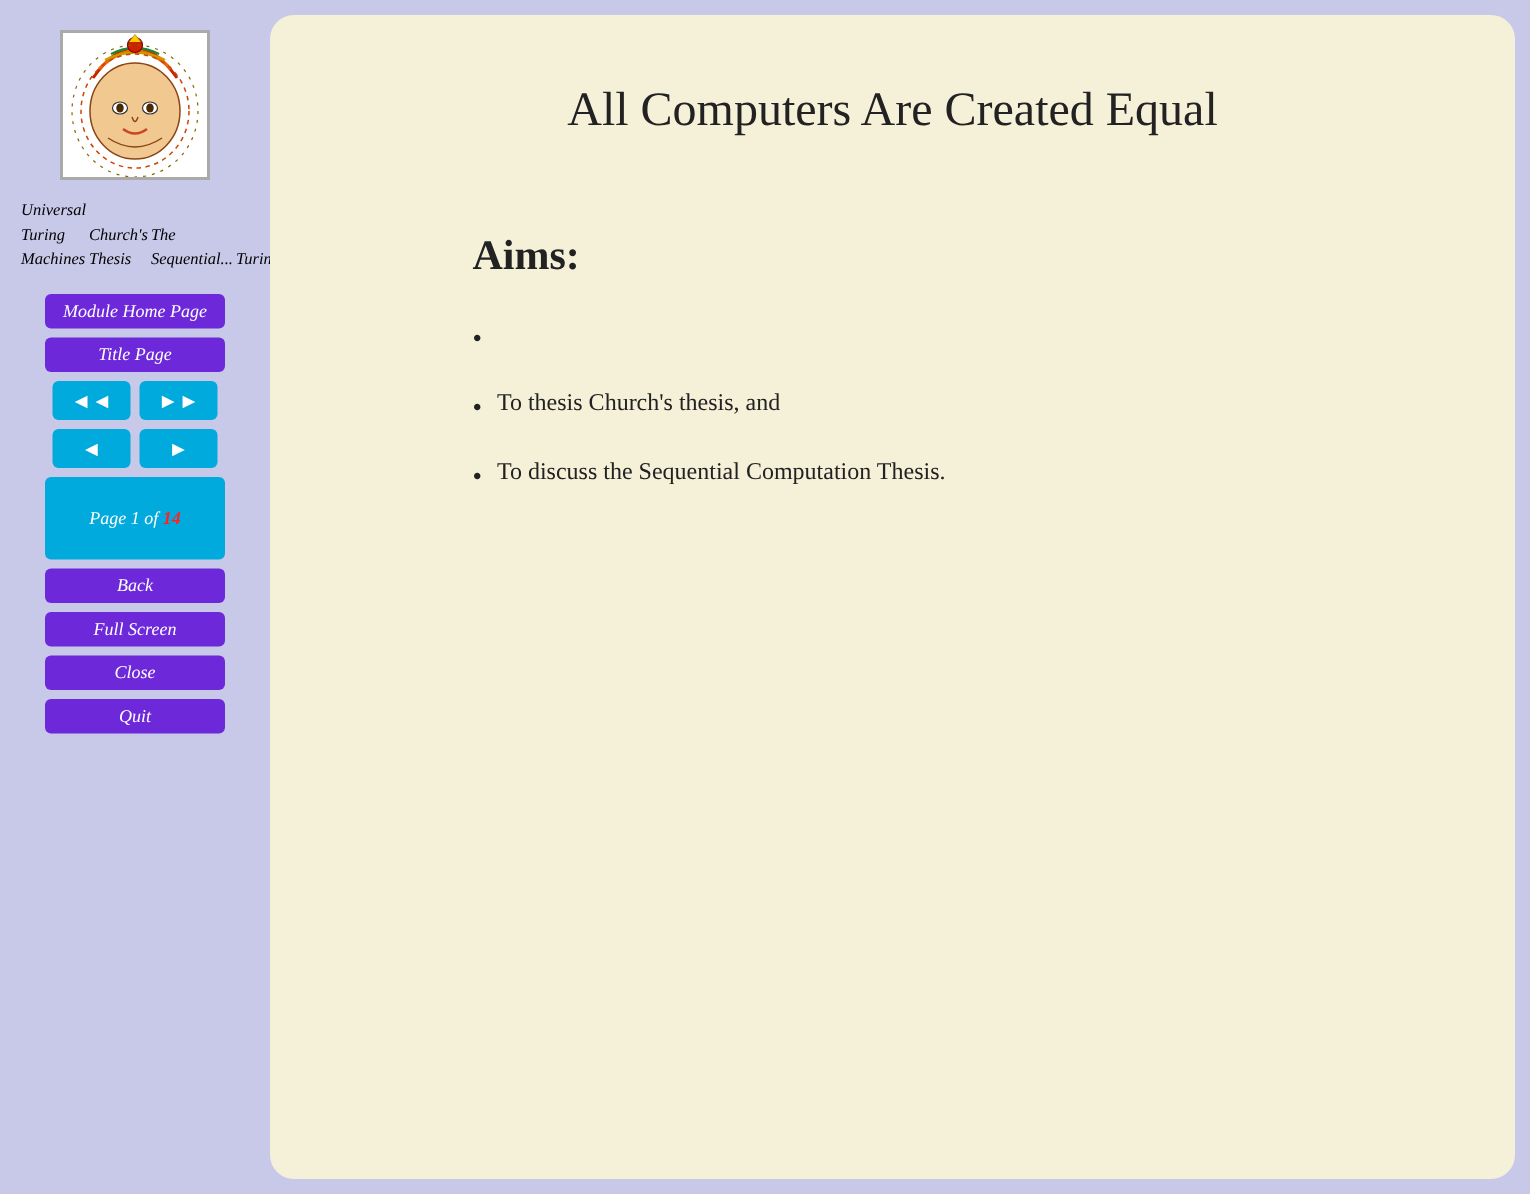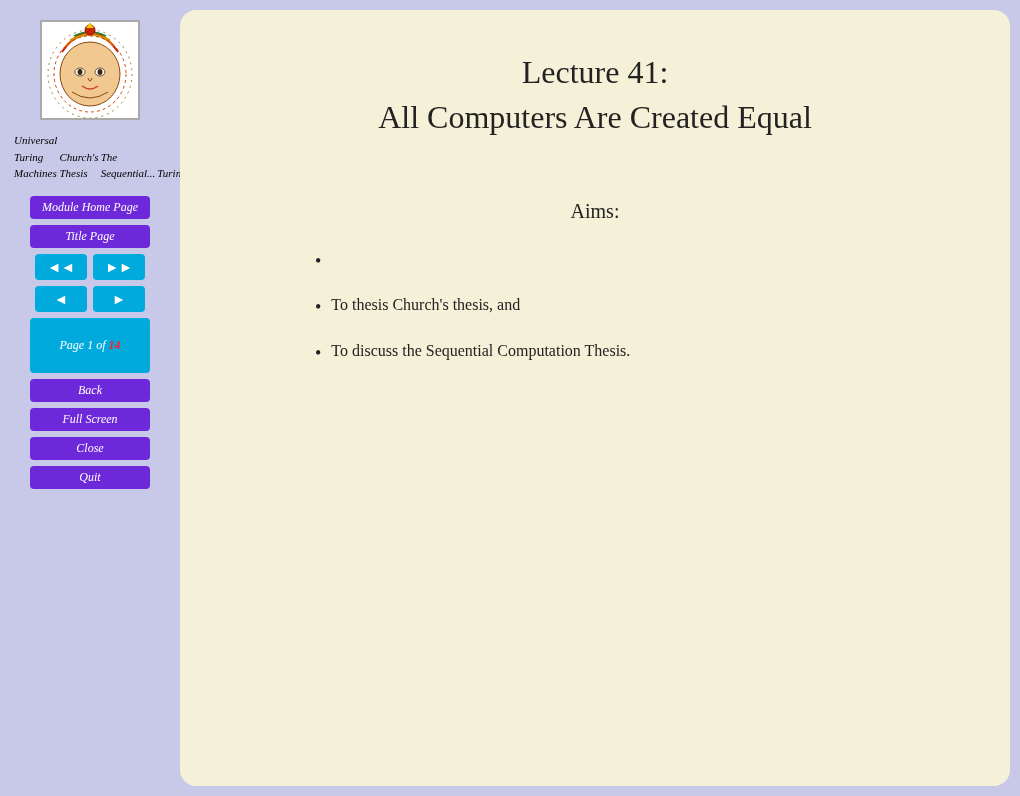--- a/index.html
+++ b/index.html
@@ -155,24 +155,24 @@
     }
 
     .aims-section {
       width: 100%;
       max-width: 560px;
       align-self: center;
     }
 
     .aims-heading {
       font-family: 'Georgia', serif;
-      font-size: 20px;
-      text-align: center;
+      font-size: 28px;
       margin-bottom: 24px;
       color: #222;
+      font-weight: bold;
     }
 
     .aims-list {
       list-style: none;
       padding: 0;
     }
 
     .aims-list li {
       font-family: 'Georgia', serif;
       font-size: 16px;
@@ -254,21 +254,20 @@
 
       <button class="btn">Back</button>
       <button class="btn">Full Screen</button>
       <button class="btn">Close</button>
       <button class="btn">Quit</button>
     </div>
   </div>
 
   <div class="main-content">
     <div class="lecture-title">
-      <div>Lecture 41:</div>
       <div>All Computers Are Created Equal</div>
     </div>
 
     <div class="aims-section">
       <div class="aims-heading">Aims:</div>
       <ul class="aims-list">
         <li>
           <span class="bullet">•</span>
         </li>
         <li>

